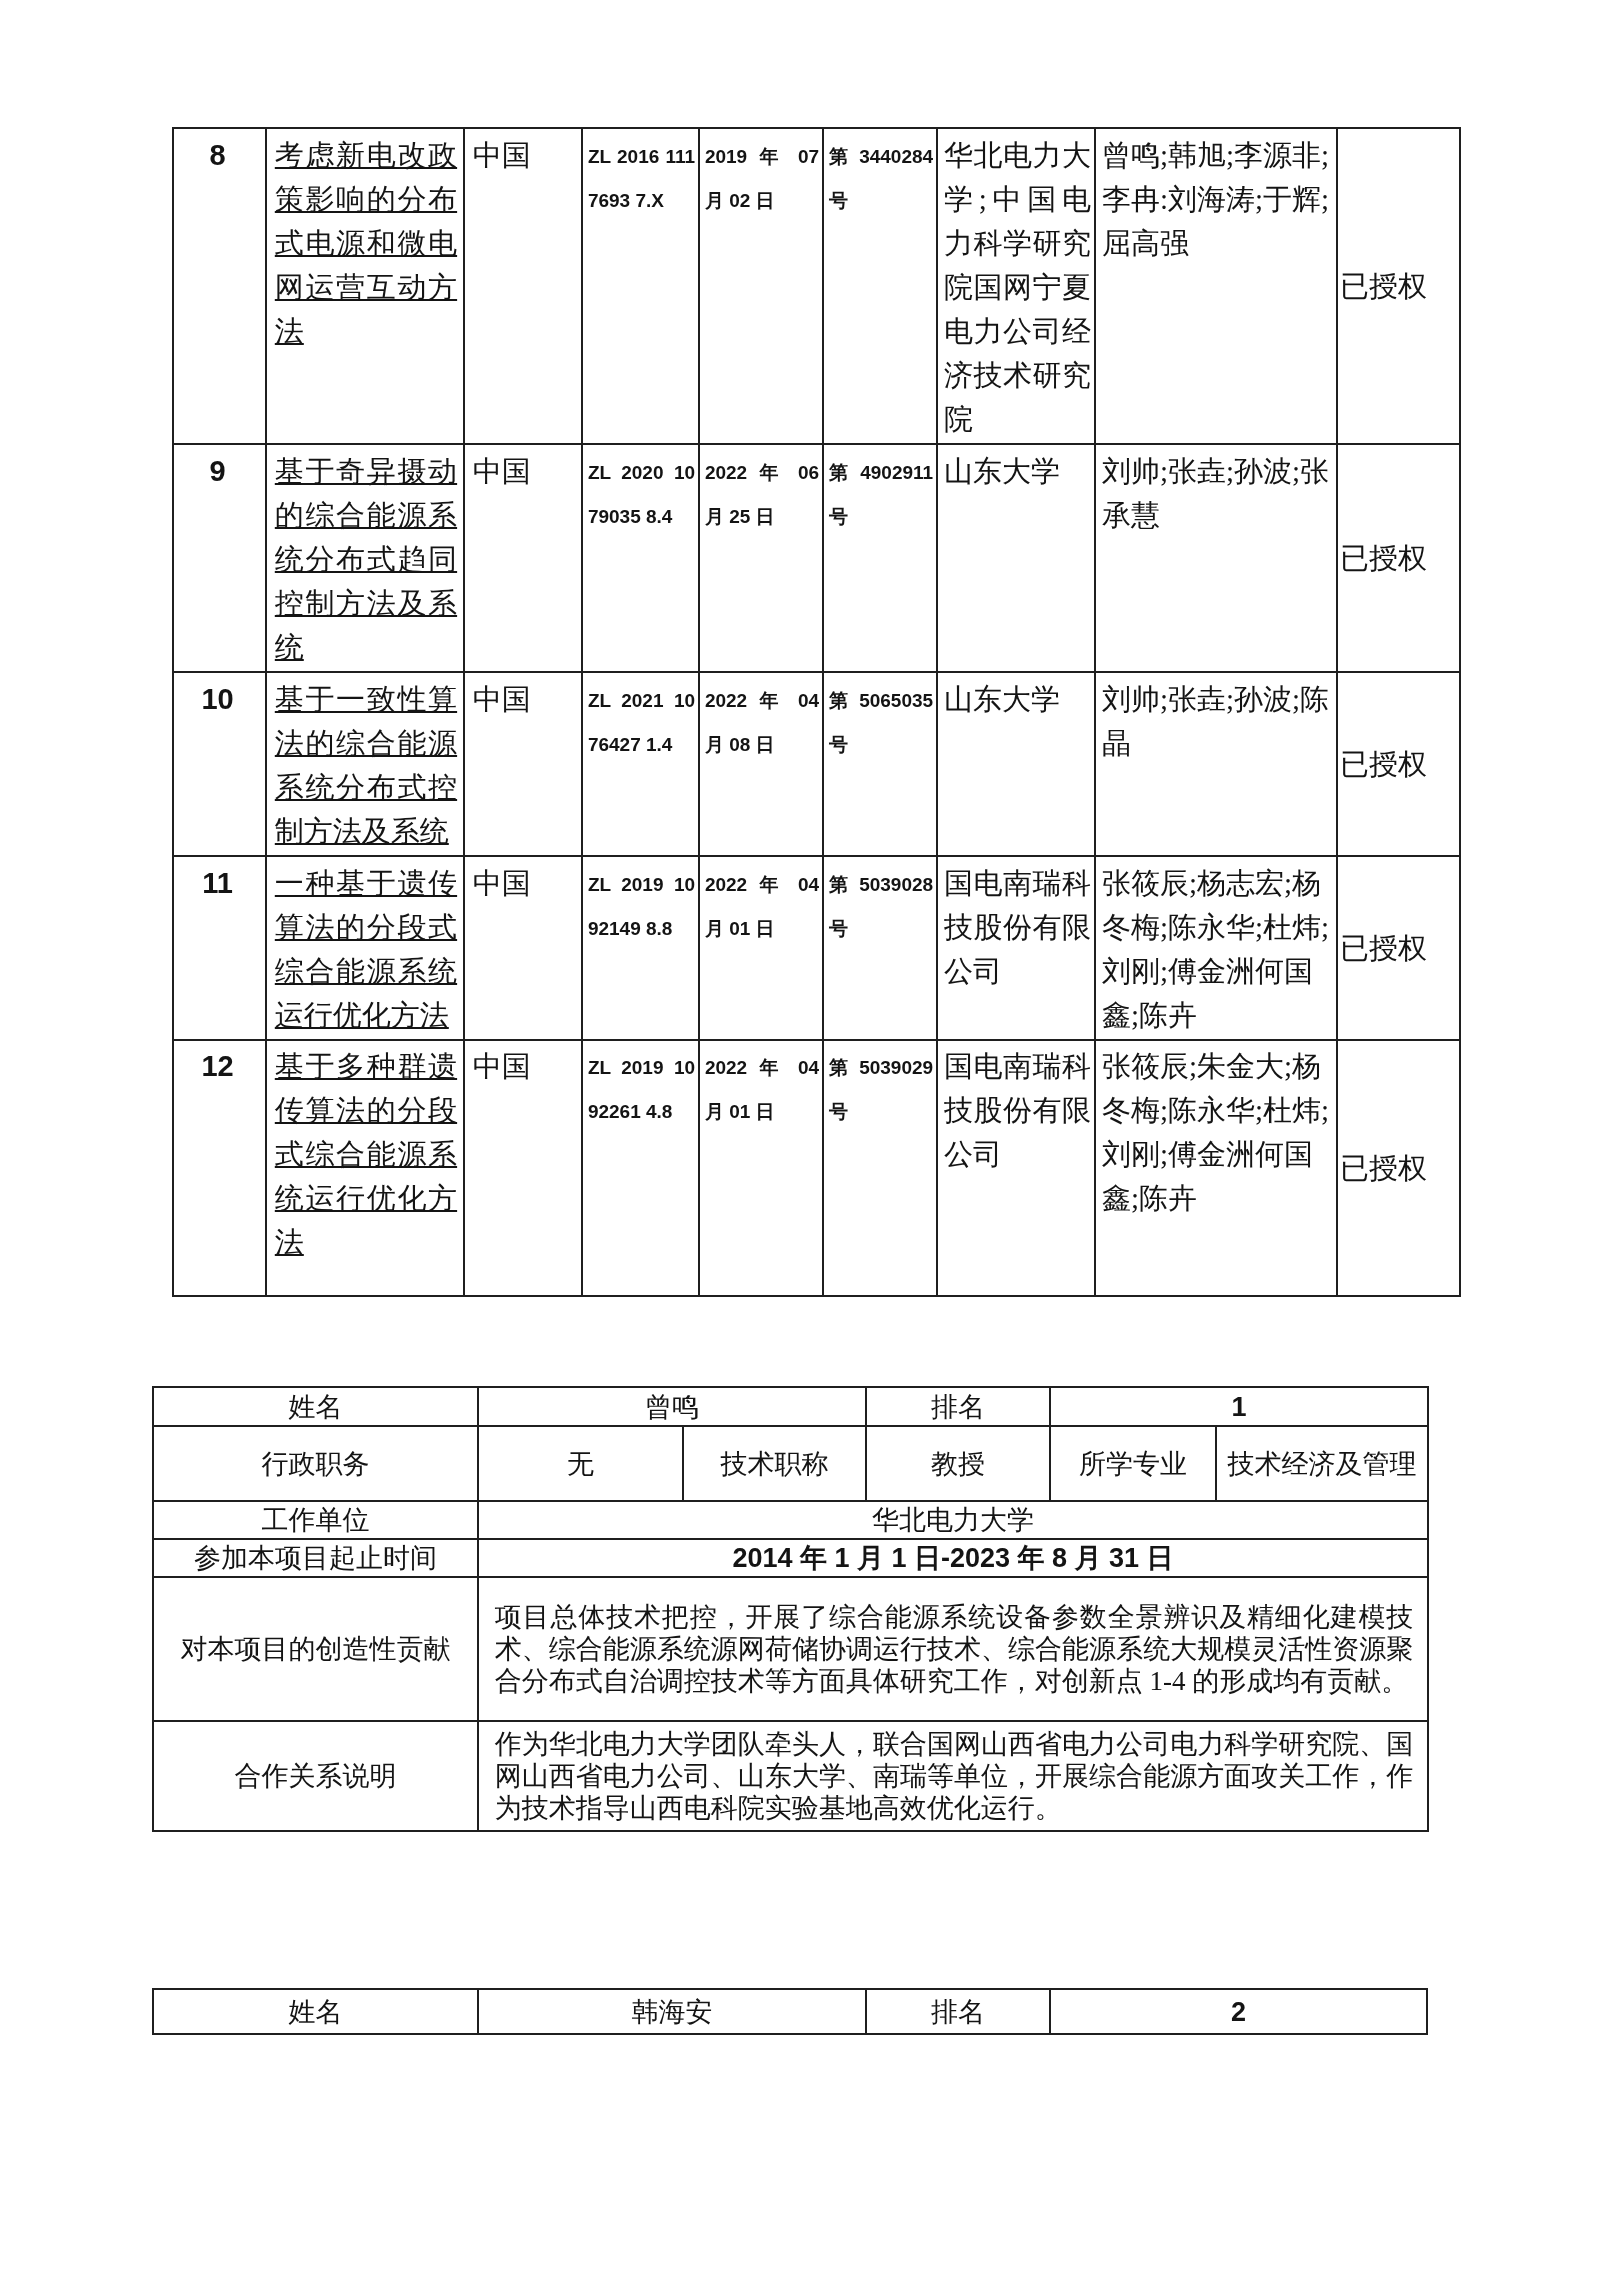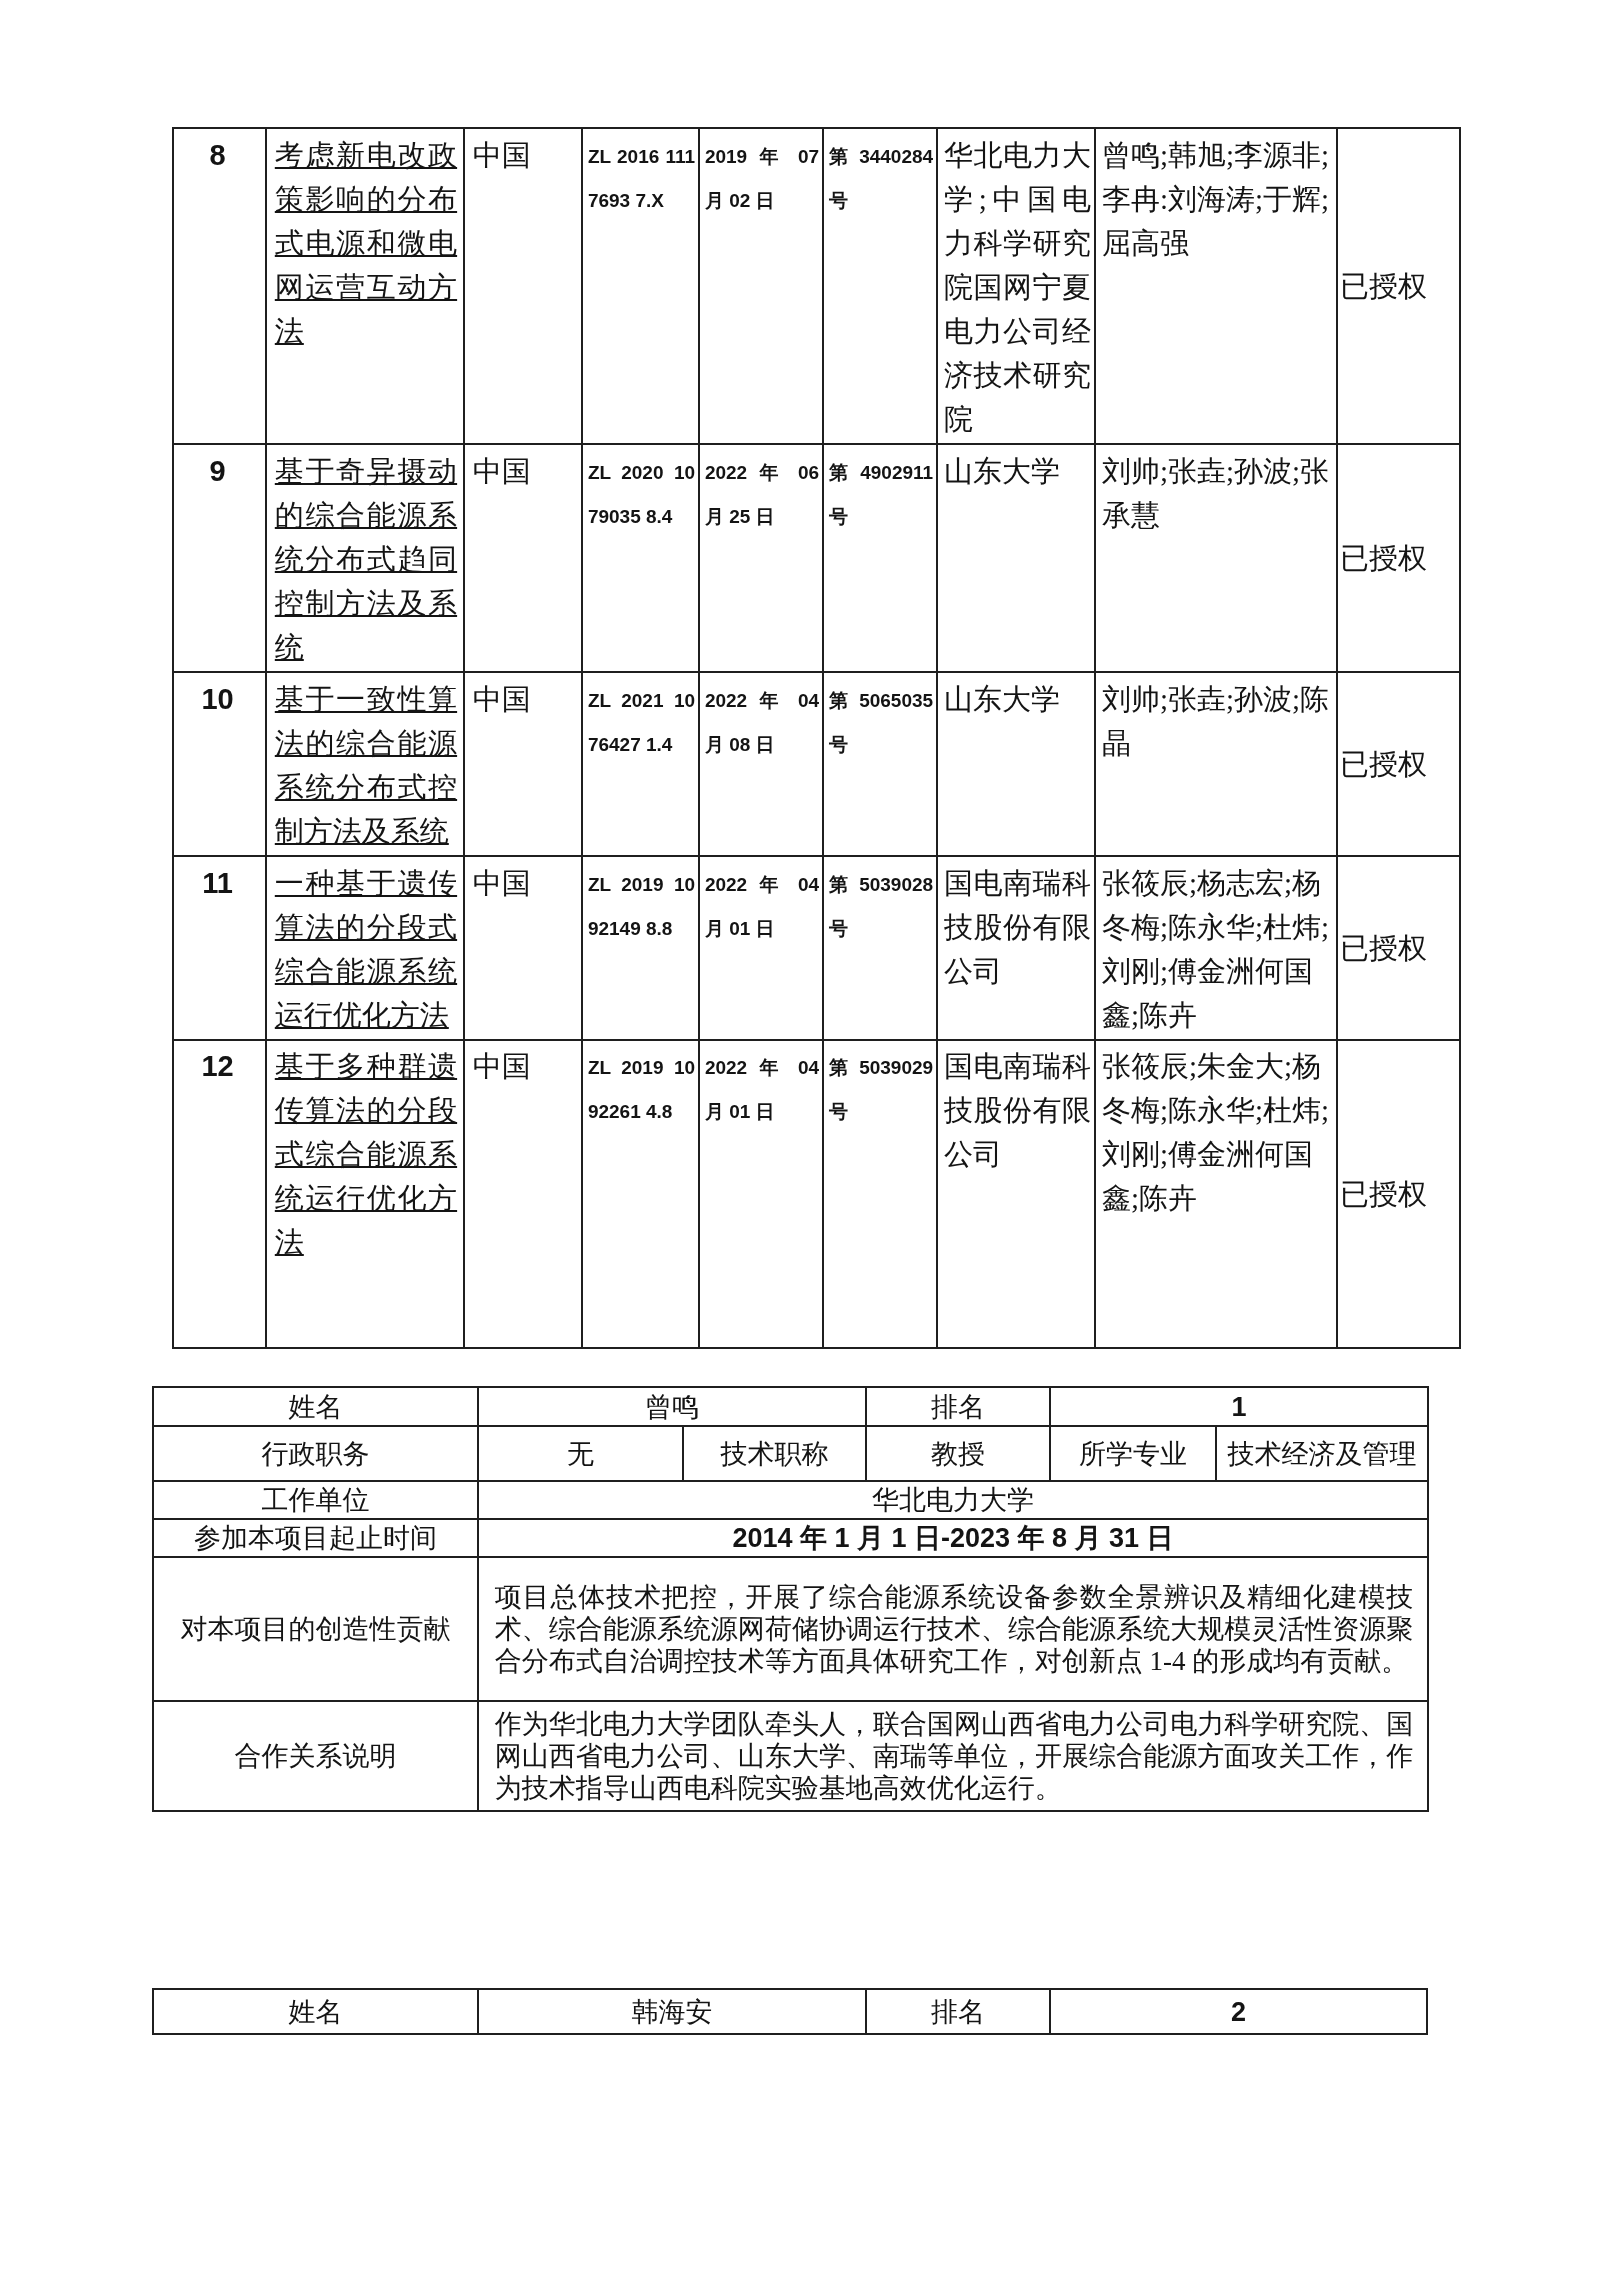--- a/index.html
+++ b/index.html
@@ -17,42 +17,42 @@
     padding:3.9px 5.9px 2px 7.8px; font-size:29px; line-height:44px;
     overflow:hidden; word-break:break-all;
   }
   .patents .c-no   { text-align:center; font-family:"Liberation Sans","DejaVu Sans",sans-serif; font-weight:bold; padding-left:2px; }
   .patents .c-title  { text-align:justify;text-decoration:underline; }
   .patents .c-num  { font-family:Liberation Sans, sans-serif; font-weight:bold; font-size:19px; padding:5.9px 2.9px 2px 4.9px; text-align:justify; }
   .patents .c-holder { text-align:justify; padding:3.9px 2.9px 2px 5.9px; }
   .patents .c-inv  { padding:3.9px 2.9px 2px 5.9px; }
   .patents .c-status { vertical-align:middle; text-align:left; padding:2px 2px; }
   .r8  { height:301px; } .r9  { height:223px; } .r10 { height:176px; }
-  .r11 { height:178px; } .r12 { height:308px; }
+  .r11 { height:178px; } .r12 { height:256px; }
 
   
   .heading {
     position:absolute; top:1328px; left:316px;
     font-family:"Liberation Sans","DejaVu Sans",sans-serif;
     font-weight:bold; font-size:41px; letter-spacing:2px; color:#111;
   }
 
   
   .person { position:absolute; left:152px; width:1275px; border:2.9px solid #1f1f1f; }
   #person1 { top:1386px; }
   #person2 { top:1988px; }
   .person td {
     border:2px solid #1f1f1f; font-size:27px; line-height:32px;
     padding:2px 7.8px; vertical-align:middle; overflow:hidden; word-break:break-all;
   }
   .person .lbl { text-align:center; }
   .person .val { text-align:center; }
   .person .num { font-family:"Liberation Sans","DejaVu Sans",sans-serif; font-weight:bold; }
   .person .longtext { text-align:justify; padding:5.9px 13.7px 5.9px 15.7px; }
-  .pr1 { height:39px; } .pr2 { height:55px; } .pr3 { height:35px; }
+  .pr1 { height:39px; } .pr2 { height:75px; } .pr3 { height:35px; }
   .pr4 { height:34px; } .pr5 { height:144px; } .pr6 { height:105px; }
   .pr-single { height:45px; }
 </style>
 </head>
 <body>
 
 <div class="page">
 
   <table class="patents">
     <colgroup>

